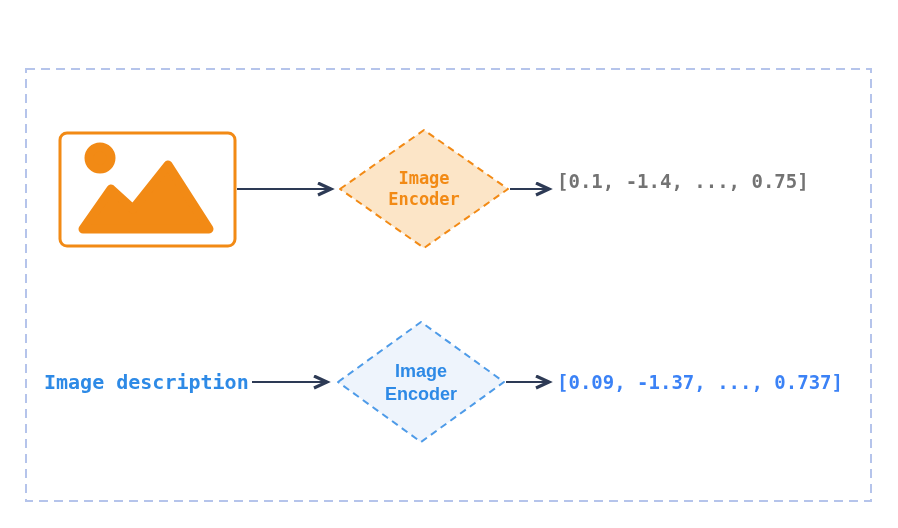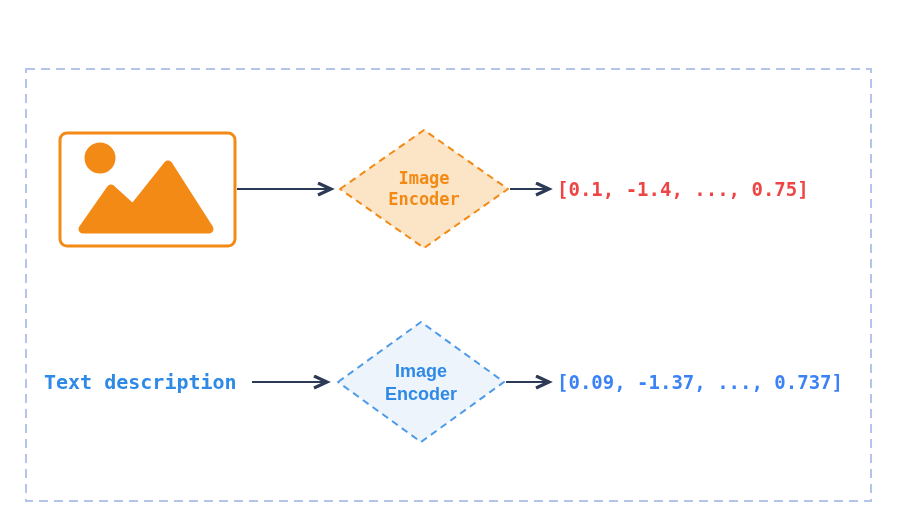--- a/index.html
+++ b/index.html
@@ -84,21 +84,21 @@
     color: #2E8AE6;
   }
   .vec {
     position: absolute;
     font-family: "DejaVu Sans Mono", monospace;
     font-size: 19px;
     line-height: 26px;
     font-weight: 700;
     white-space: nowrap;
   }
-  .vec-orange { left: 557px; top: 176px; color: #ef4444; }
+  .vec-orange { left: 557px; top: 168px; color: #737373; }
   .vec-blue   { left: 557px; top: 369px; color: #3b82f6; }
   .input-text {
     position: absolute;
     left: 44px;
     top: 368px;
     font-family: "DejaVu Sans Mono", monospace;
     font-size: 20px;
     line-height: 28px;
     font-weight: 700;
     color: #2E8AE6;
@@ -134,15 +134,15 @@
     <line class="arrow" x1="252" y1="382" x2="327" y2="382" marker-end="url(#arrowhead)"></line>
     <line class="arrow" x1="506" y1="382" x2="549" y2="382" marker-end="url(#arrowhead)"></line>
   </svg>
 
   <div class="label enc-orange">Image Encoder</div>
   <div class="label enc-blue">Image Encoder</div>
 
   <div class="vec vec-orange">[0.1, -1.4, ..., 0.75]</div>
   <div class="vec vec-blue">[0.09, -1.37, ..., 0.737]</div>
 
-  <div class="input-text">Text description</div>
+  <div class="input-text">Image description</div>
 
 </div>
 
 </body></html>

